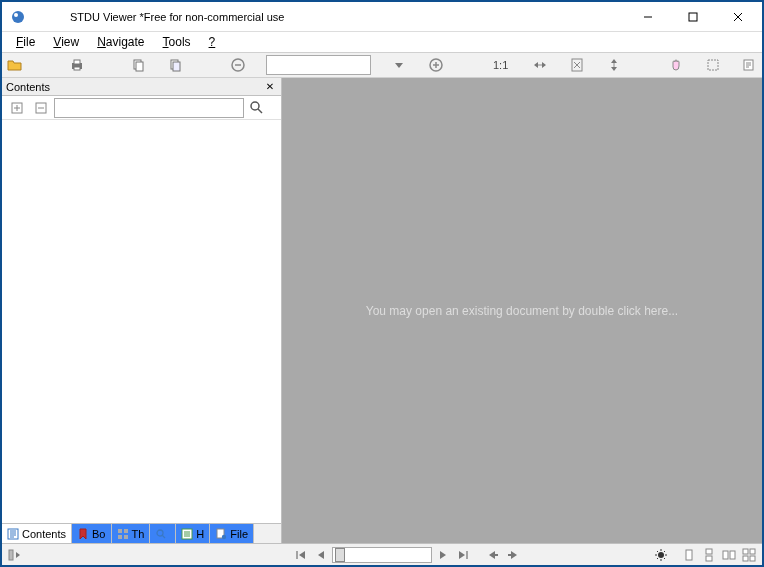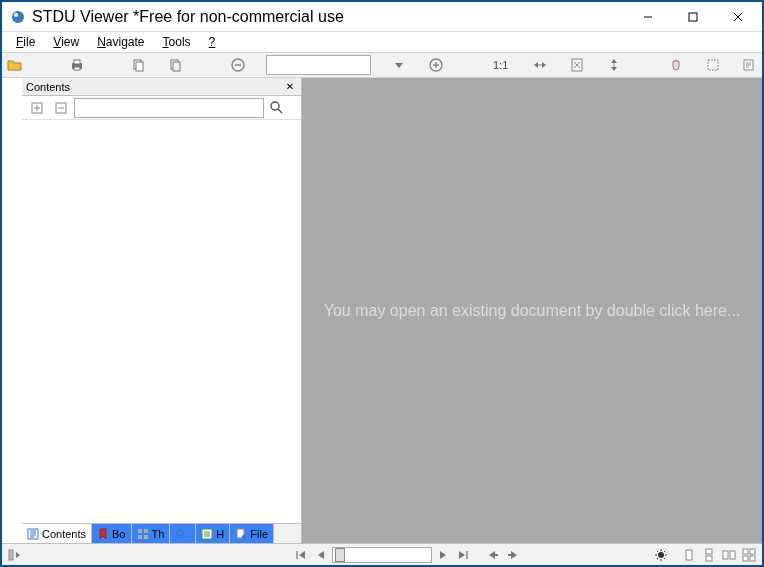--- a/index.html
+++ b/index.html
@@ -1,47 +1,47 @@
 <!DOCTYPE html>
 <html><head>
 <meta charset="utf-8">
 <style>
 * { box-sizing: border-box; margin: 0; padding: 0; }
 body { font-family: "Segoe UI", Tahoma, sans-serif; font-size: 12px; background: #fff; width: 764px; height: 567px; overflow: hidden; border: 2px solid #0e4f8f; }
 .titlebar { height: 30px; background: #fff; display: flex; align-items: center; padding: 0 2px 0 8px; border-bottom: 1px solid #ddd; }
 .titlebar-icon { width: 16px; height: 16px; margin-right: 6px; }
-.titlebar-title { flex: 1; font-size: 16px; color: #000; }
+.titlebar-title { flex: 1; font-size: 11px; color: #000; margin-left: 38px; }
 .titlebar-btns { display: flex; }
 .titlebar-btn { width: 45px; height: 28px; display: flex; align-items: center; justify-content: center; cursor: pointer; }
 .menubar { height: 20px; display: flex; align-items: center; padding: 0 6px; gap: 2px; background: #fff; }
 .menu-item { padding: 2px 8px; cursor: pointer; font-size: 12px; }
 .menu-item .ul { text-decoration: underline; }
 .toolbar { height: 26px; display: flex; align-items: center; padding: 0 4px; gap: 19px; background: #f1f1f1; border-top: 1px solid #d0d0d0; border-bottom: 1px solid #d0d0d0; }
 .tb-btn { width: 22px; height: 22px; display: flex; align-items: center; justify-content: center; cursor: pointer; border: 1px solid transparent; border-radius: 2px; }
 .tb-btn svg { width: 16px; height: 16px; }
 .tb-sep { width: 1px; height: 20px; background: #c0c0c0; margin: 0 3px; }
 .tb-text { font-size: 11px; padding: 0 4px; color: #444; }
 .tb-input { height: 20px; border: 1px solid #aaa; background: #fff; font-size: 11px; padding: 0 4px; }
 .zoom-input { width: 105px; }
 .search-input { width: 146px; }
 .tb-spacer { flex: 1; }
-.body-area { display: flex; height: calc(100% - 30px - 20px - 26px - 22px); padding-left: 20px; }
+.body-area { display: flex; height: calc(100% - 30px - 20px - 26px - 22px); }
 .sidebar { width: 280px; border-right: 1px solid #c0c0c0; display: flex; flex-direction: column; background: #fff; }
 .sidebar-header { height: 18px; background: #eee; border-bottom: 1px solid #c0c0c0; display: flex; align-items: center; padding: 0 4px; font-size: 11px; }
 .sidebar-header-title { flex: 1; }
 .sidebar-header-close { width: 14px; height: 14px; display: flex; align-items: center; justify-content: center; cursor: pointer; font-size: 10px; }
 .sidebar-toolbar { height: 24px; display: flex; align-items: center; padding: 2px 4px; gap: 2px; border-bottom: 1px solid #e0e0e0; }
 .sidebar-search { flex: 1; height: 20px; border: 1px solid #aaa; font-size: 11px; padding: 0 4px; max-width: 190px; }
 .sidebar-content { flex: 1; background: #fff; overflow: auto; }
 .sidebar-tabs { height: 20px; display: flex; align-items: stretch; border-top: 1px solid #c0c0c0; background: #f1f1f1; overflow: hidden; }
 .sidebar-tab { display: flex; align-items: center; gap: 3px; padding: 0 5px; font-size: 11px; border-right: 1px solid #c0c0c0; cursor: pointer; background: #3b82f6; white-space: nowrap; }
 .sidebar-tab.active { background: #fff; }
 .sidebar-tab svg { width: 12px; height: 12px; flex-shrink: 0; }
 .main-area { flex: 1; background: #a9a9a9; display: flex; align-items: center; justify-content: center; position: relative; }
-.main-hint { color: #ddd; font-size: 16px; text-align: center; }
+.main-hint { color: #ddd; font-size: 12px; text-align: center; }
 .statusbar { height: 22px; display: flex; align-items: center; background: #f1f1f1; border-top: 1px solid #c0c0c0; padding: 0 4px; gap: 2px; }
 .sb-left { display: flex; align-items: center; width: 280px; }
 .sb-mid { display: flex; align-items: center; gap: 2px; margin-left: 4px; }
 .sb-right { display: flex; align-items: center; gap: 2px; margin-left: auto; }
 .sb-btn { width: 18px; height: 18px; display: flex; align-items: center; justify-content: center; cursor: pointer; border: 1px solid transparent; }
 .sb-btn svg { width: 14px; height: 14px; }
 .sb-slider-track { width: 100px; height: 16px; position: relative; display: flex; align-items: center; border: 1px solid #aaa; background: #fff; }
 .sb-slider-thumb { width: 10px; height: 14px; background: #ddd; border: 1px solid #888; position: absolute; left: 2px; }
 .icon-gray { fill: #777; }
 .icon-yellow { fill: #f5c040; }

